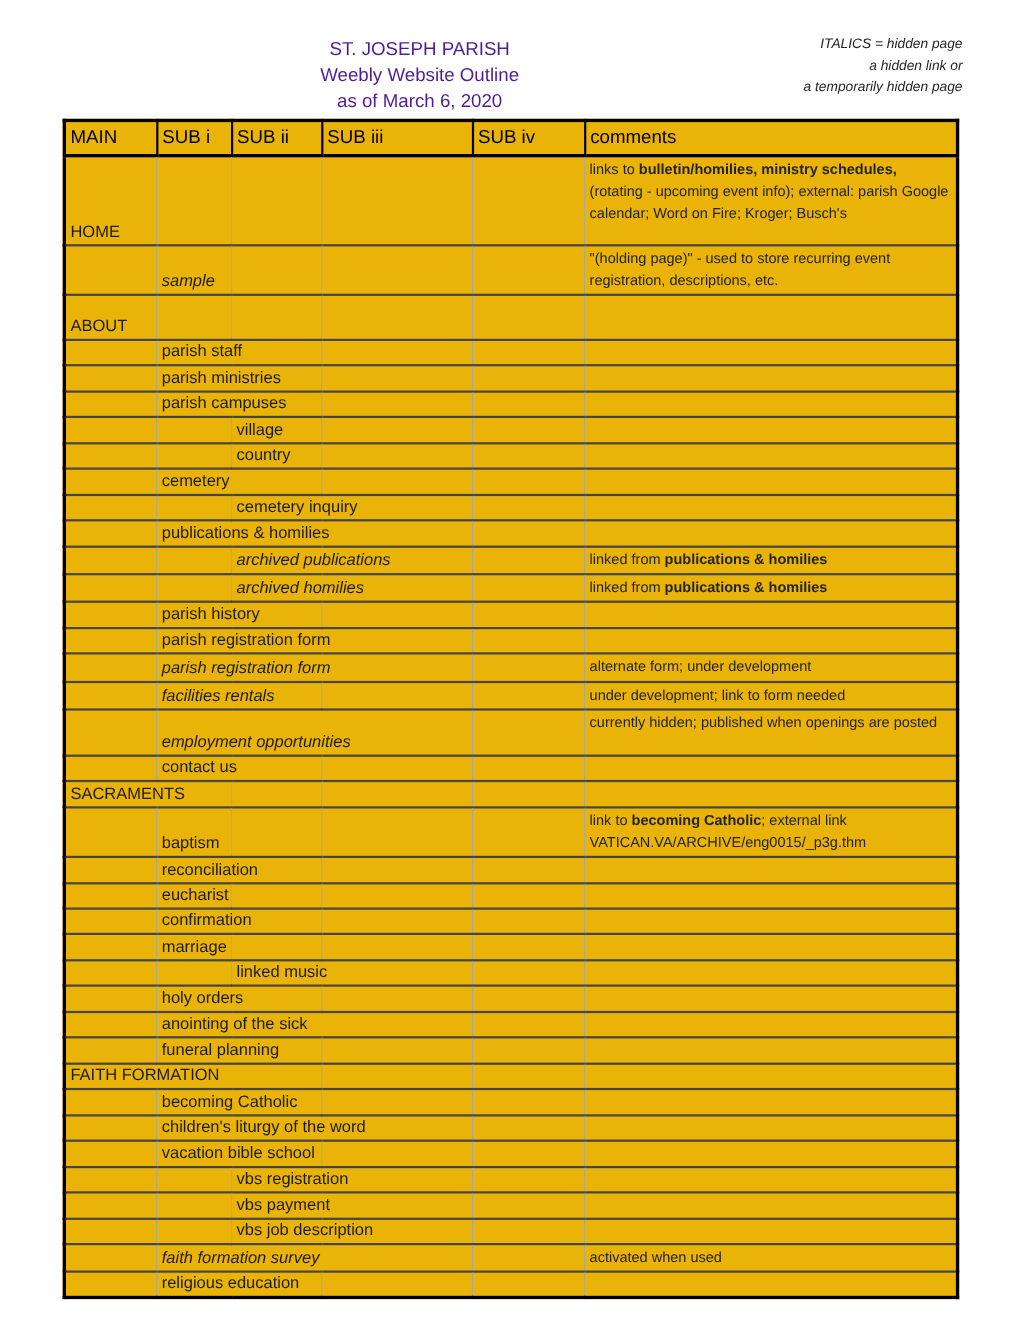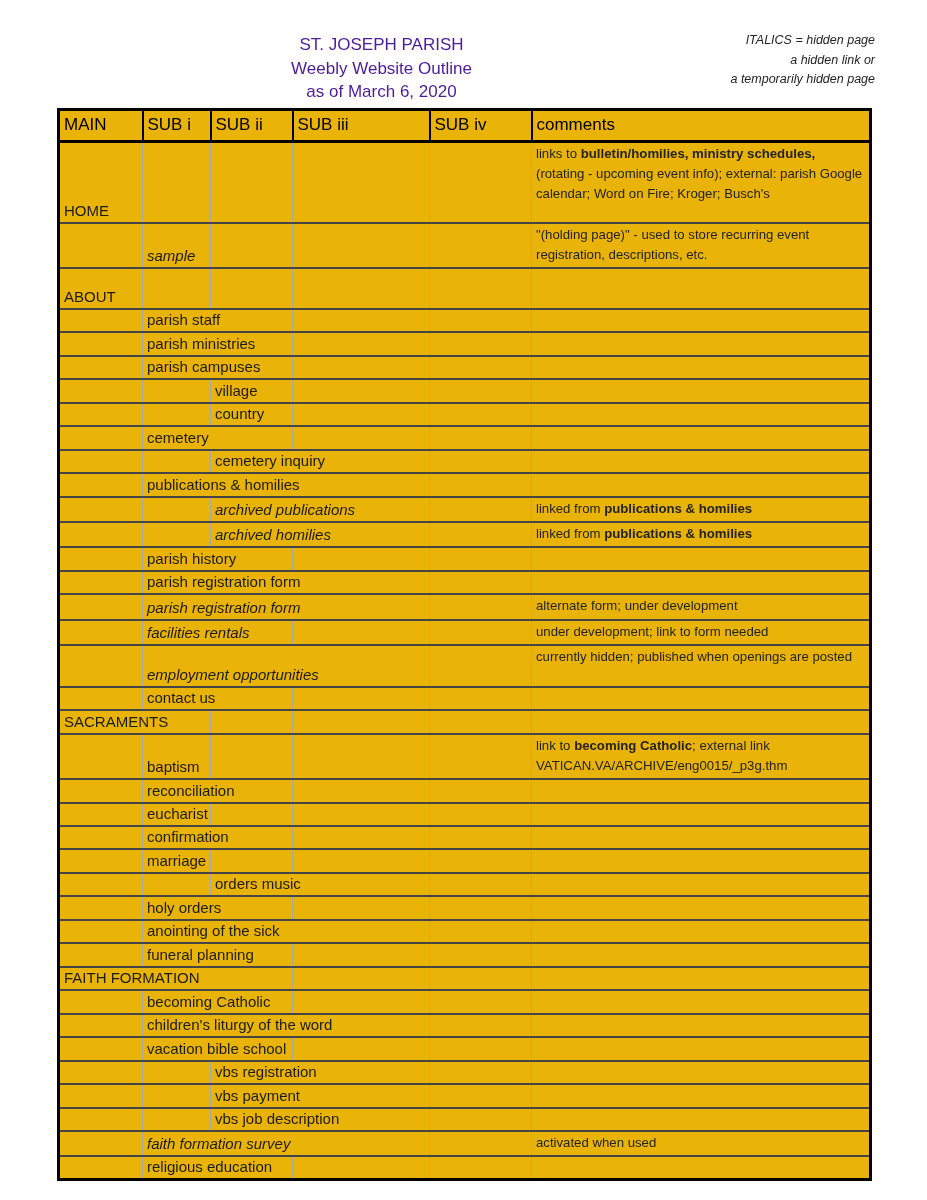--- a/index.html
+++ b/index.html
@@ -259,21 +259,21 @@
           <td></td>
           <td colspan="1" class="label-cell">marriage</td>
           <td></td>
           <td></td>
           <td></td>
           <td class="comment-cell"></td>
         </tr>
         <tr style="height: 23.5px;">
           <td></td>
           <td></td>
-          <td colspan="2" class="label-cell">orders music</td>
+          <td colspan="2" class="label-cell">linked music</td>
           <td></td>
           <td class="comment-cell"></td>
         </tr>
         <tr style="height: 23.5px;">
           <td></td>
           <td colspan="2" class="label-cell">holy orders</td>
           <td></td>
           <td></td>
           <td class="comment-cell"></td>
         </tr>

